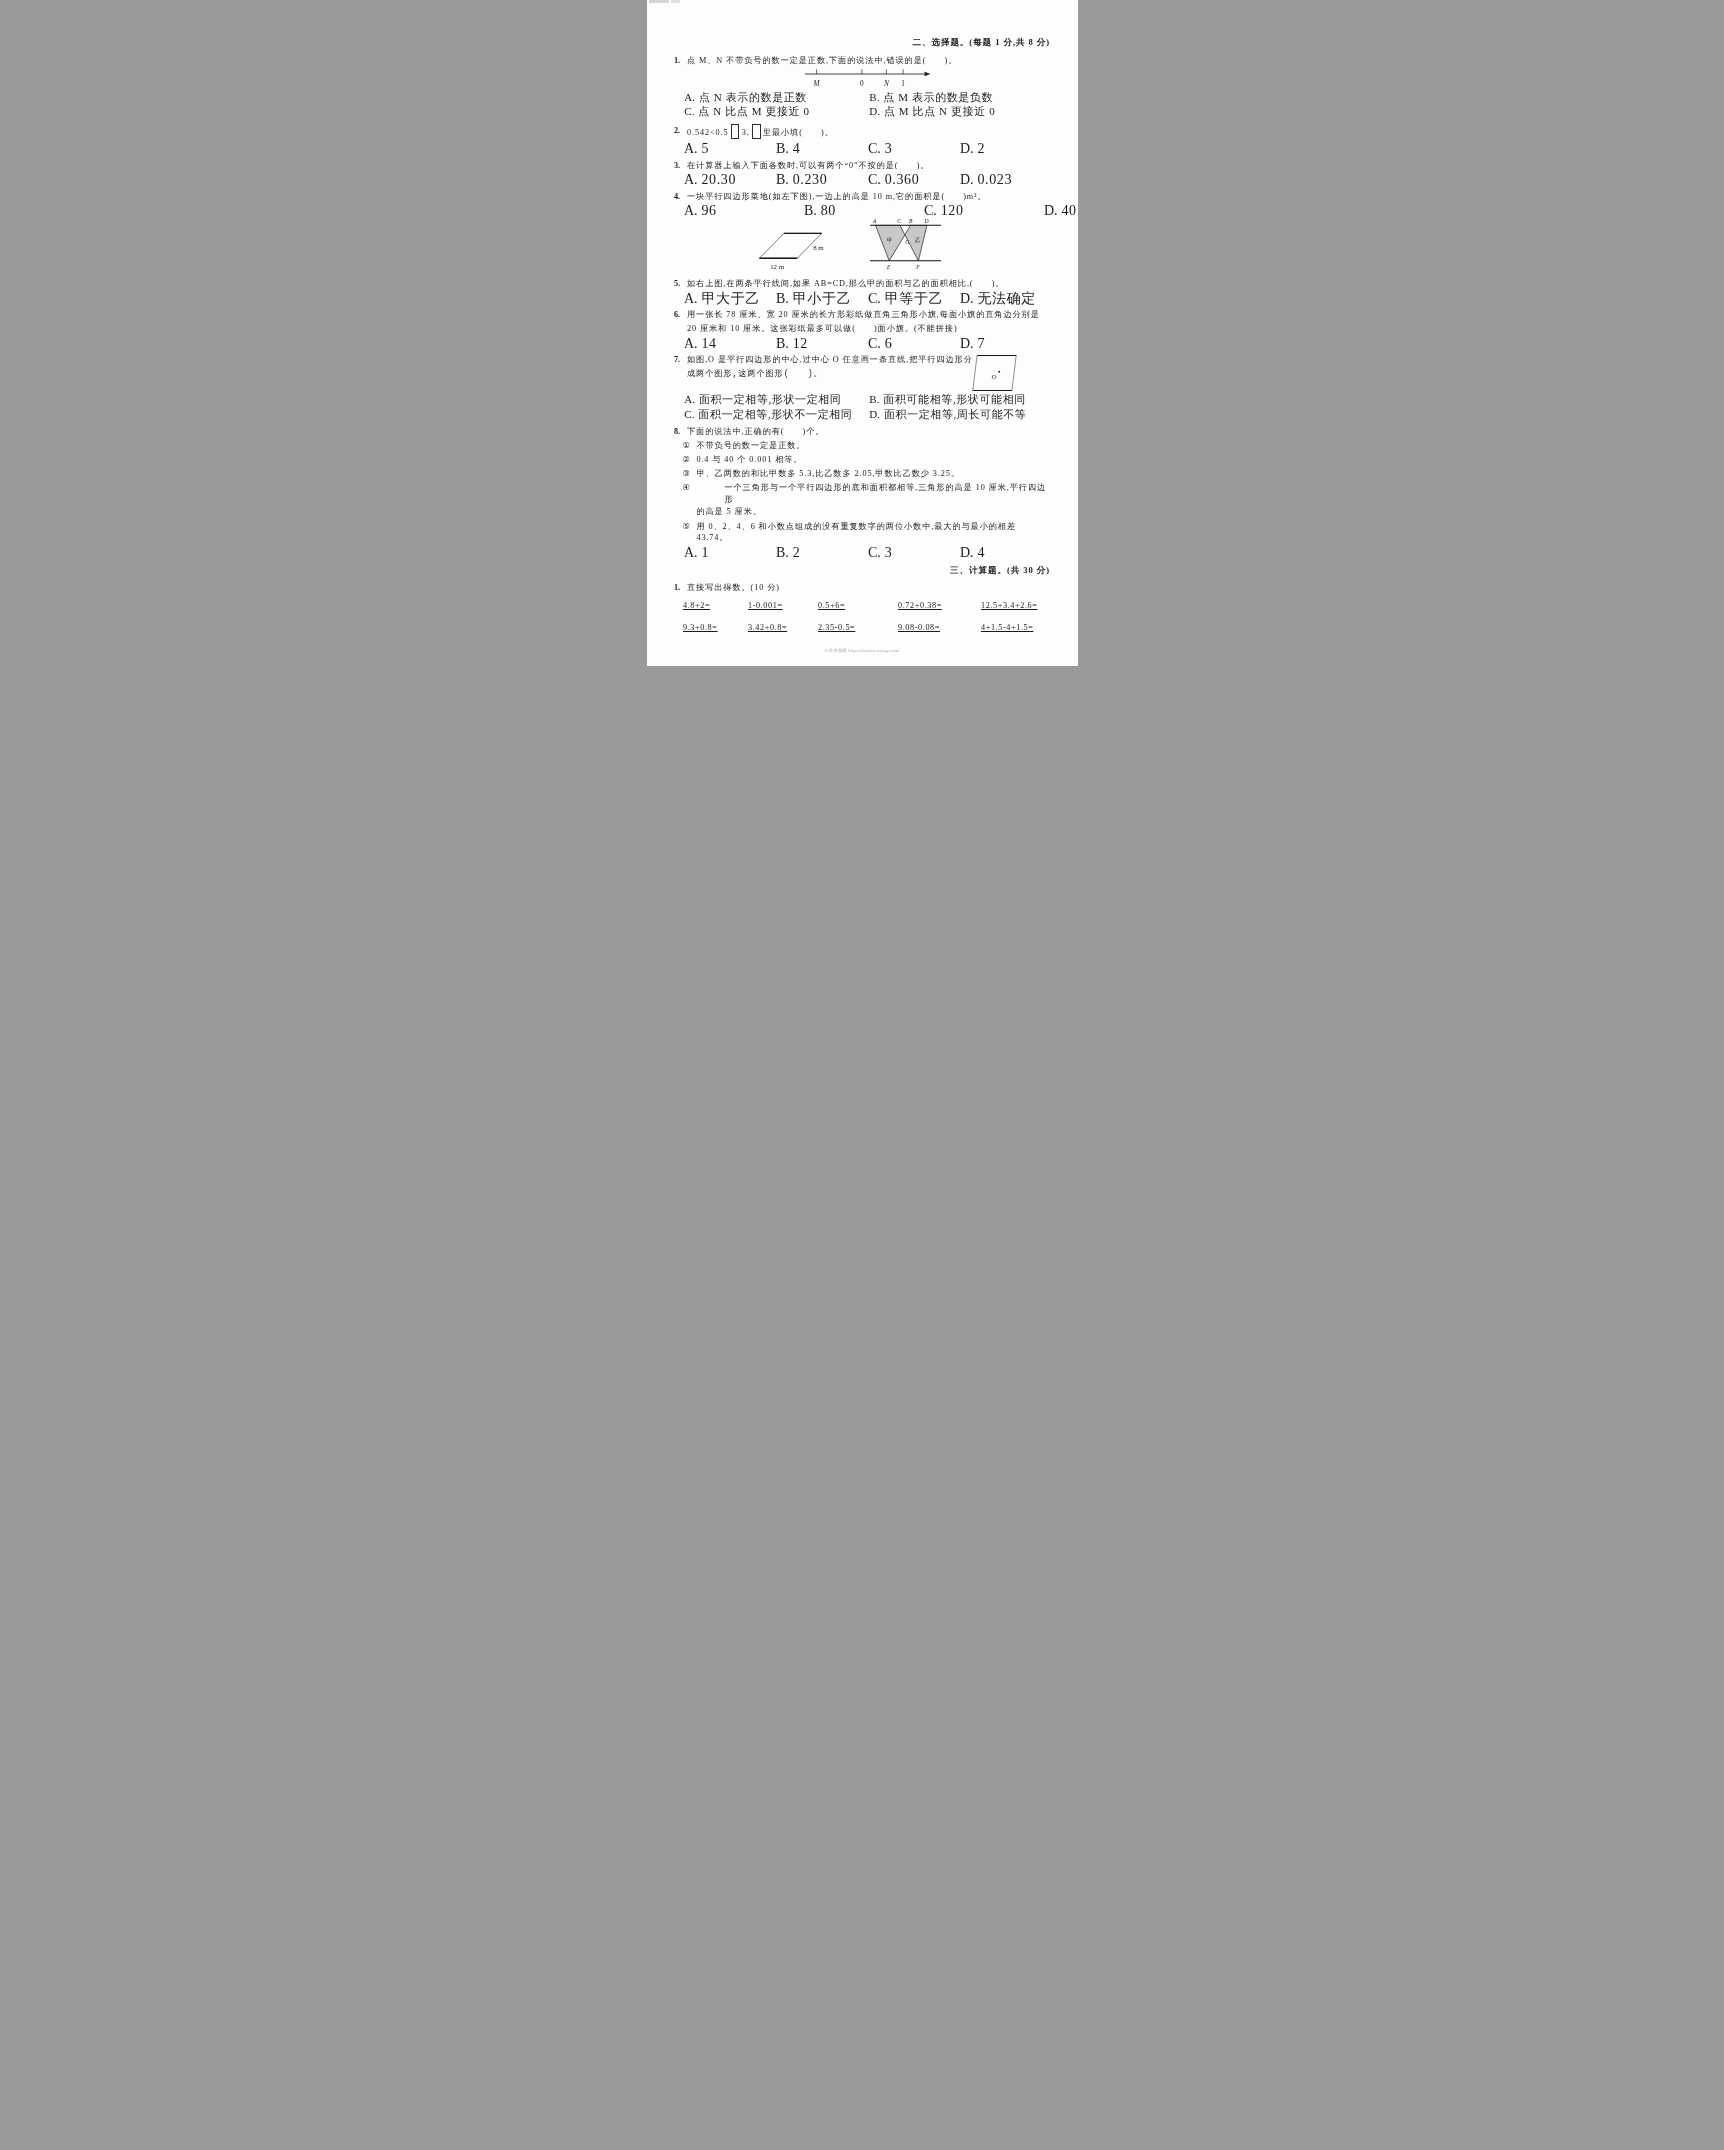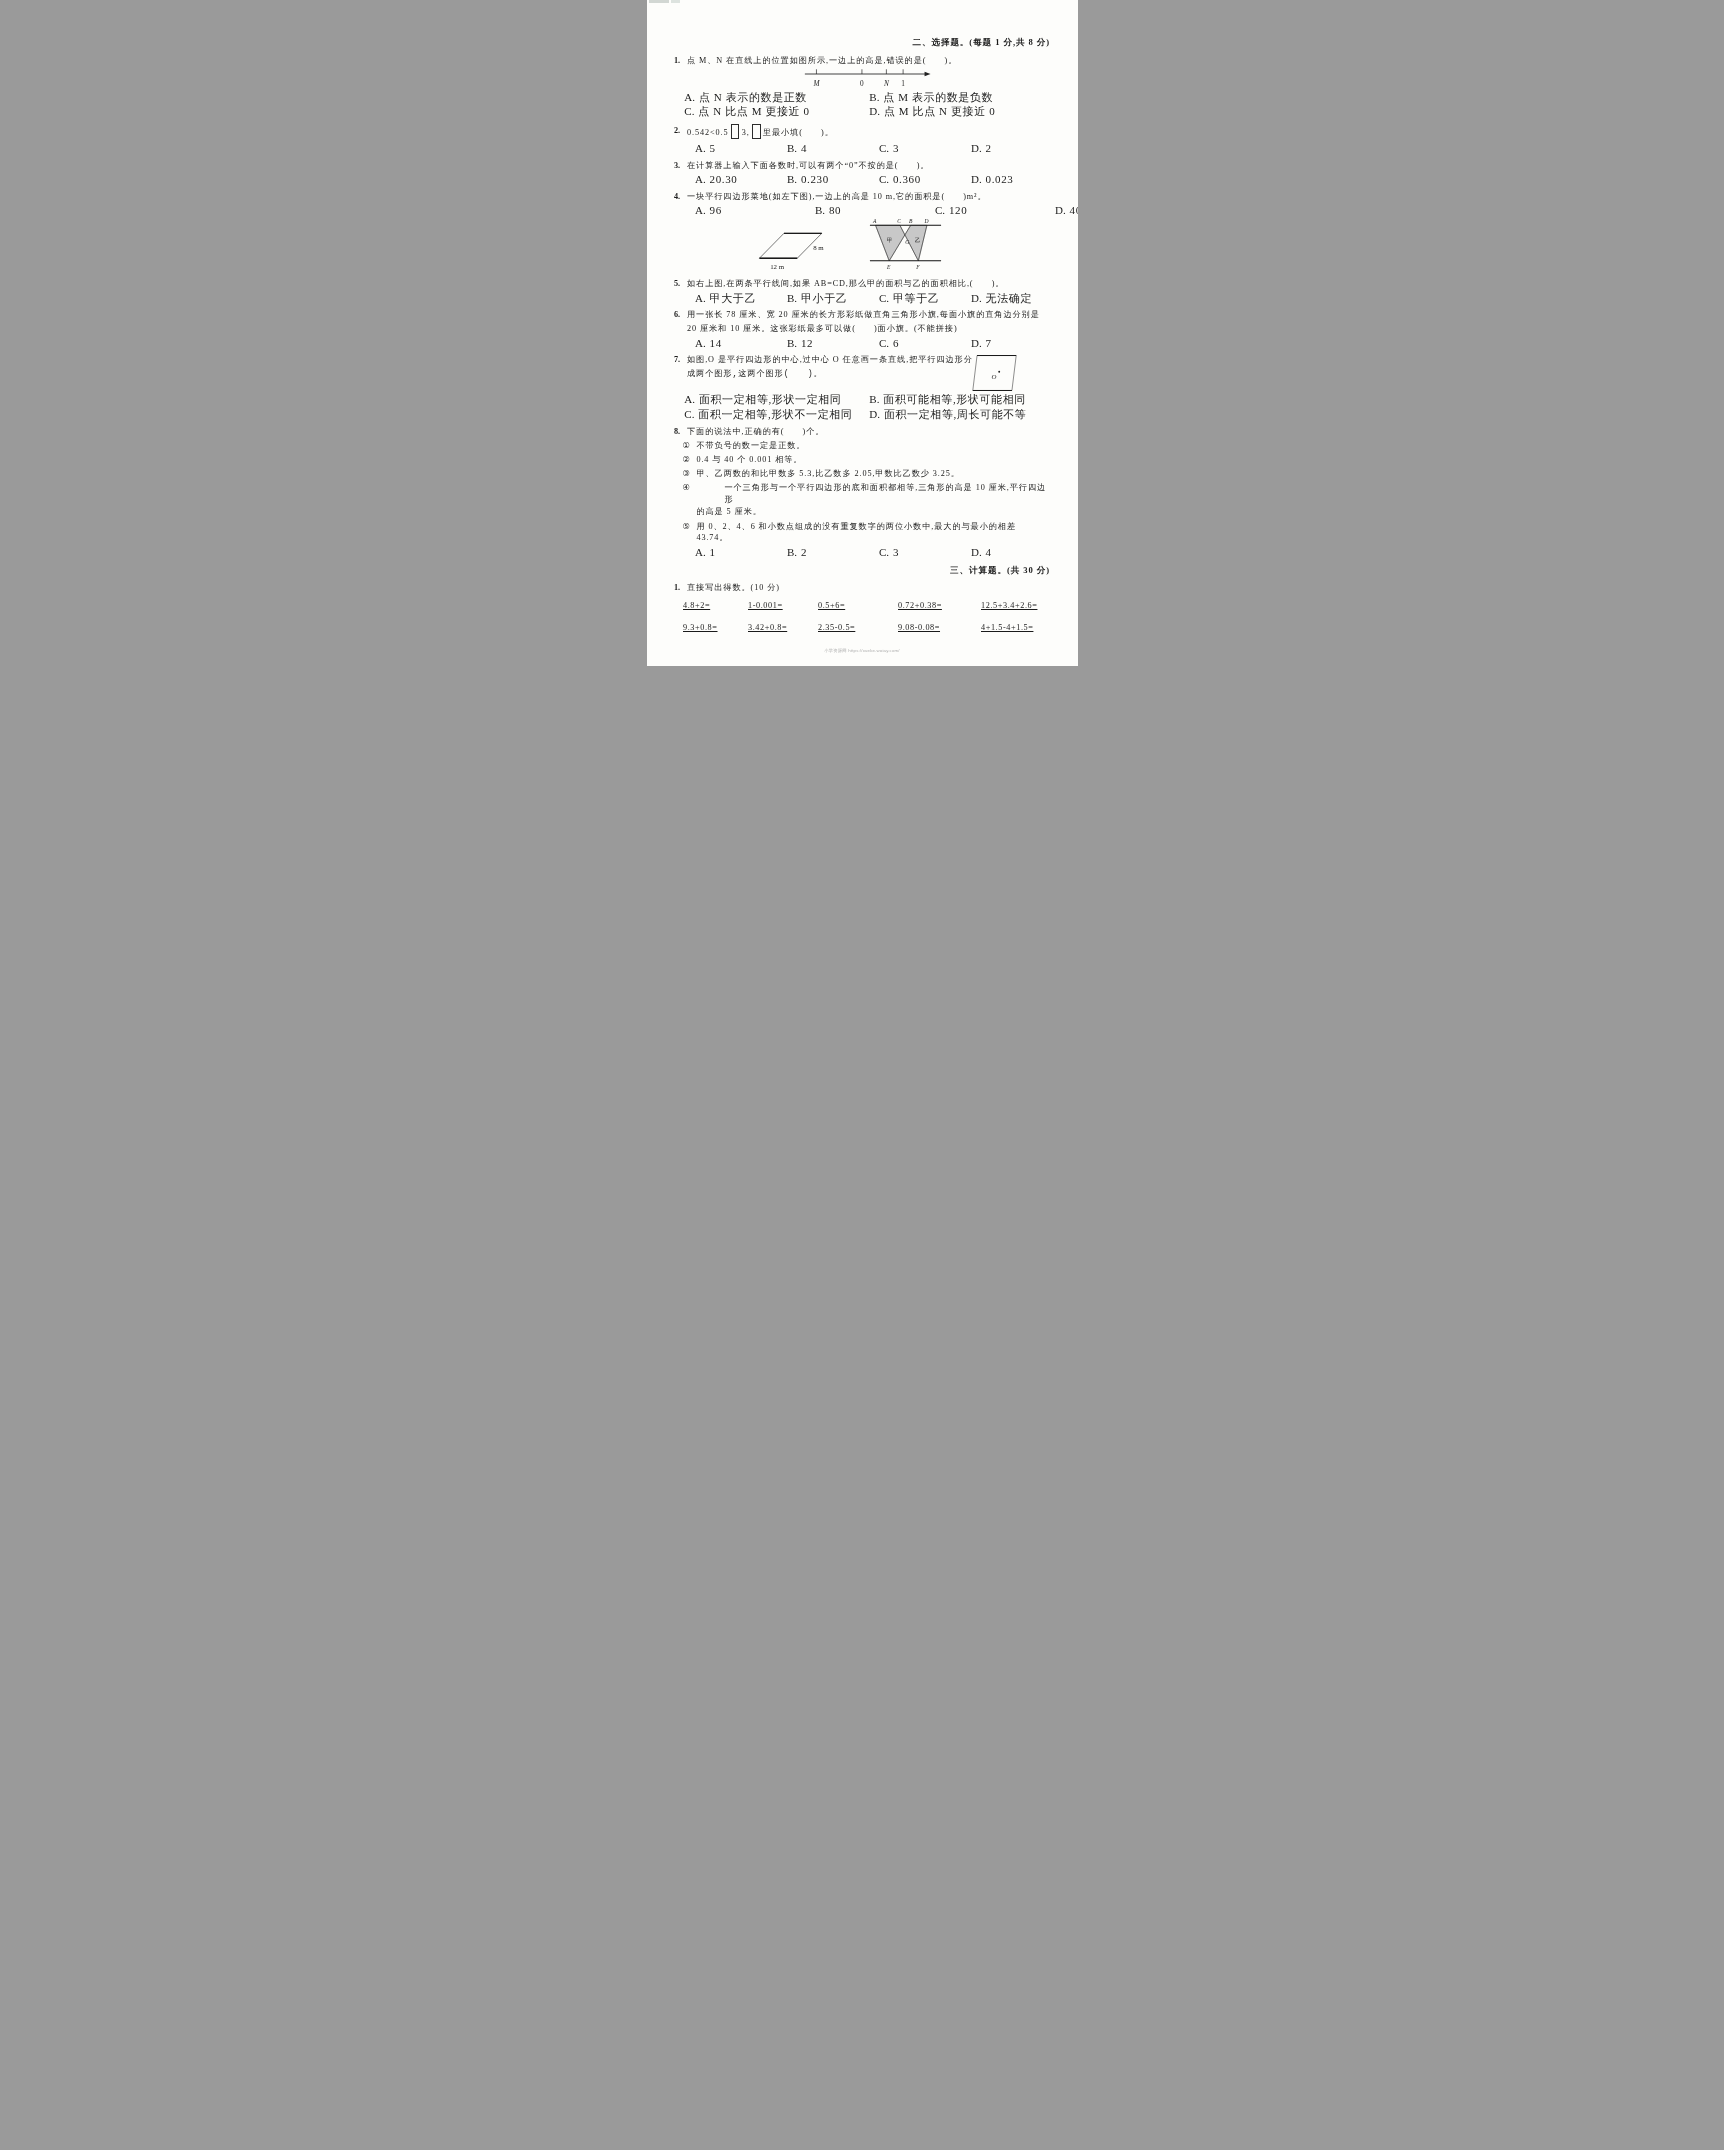--- a/index.html
+++ b/index.html
@@ -16,22 +16,22 @@
 
   .sec-title { font-size:8.6px; font-weight:bold; letter-spacing:0.9px; line-height:11.6px; margin-bottom:6px;text-align:right; }
 
   .qline { display:flex; font-size:8.2px; line-height:11.6px; letter-spacing:0.9px; margin-bottom:1.7px; }
   .qline .qnum { flex:none; width:13px; font-weight:bold; letter-spacing:0; }
   .qline .qtext { white-space:nowrap; }
   .contline { margin-left:13px; }
 
   .opts2 { display:grid; grid-template-columns:185px auto; margin-left:10.3px;
            font-size:11px; line-height:11.6px; margin-bottom:4.3px; }
-  .opts4 { display:grid; grid-template-columns:92px 92px 92px auto; margin-left:21px;
-           font-size:11px; line-height:11.6px; margin-bottom:4.3px; }
+  .opts4 { display:grid; grid-template-columns:92px 92px 92px auto; margin-left:10px;
+           font-size:14px; line-height:11.6px; margin-bottom:4.3px; }
   .opt { white-space:nowrap; letter-spacing:0.6px; }
   .optletter { margin-right:3.9px; letter-spacing:0; }
 
   .tall { align-items:center; height:16.3px; margin-bottom:3.4px; }
   .bbox { display:inline-block; width:6.9px; height:13px; border:0.7px solid #2c2c2c;
           vertical-align:-3.9px; margin:0 2.2px; background:#fdfdfb; }
 
   .numline-wrap { margin:0.9px 0 2.6px 129px; }
 
   .figrow { position:relative; height:57px; margin:0.9px 0 2.6px 0; }
@@ -62,21 +62,21 @@
 <body>
 
 <div class="page">
   <div class="scan-art art1"></div>
   <div class="scan-art art2"></div>
 
   <div class="sec-title">二、选择题。(每题 1 分,共 8 分)</div>
 
   <div class="qline">
     <span class="qnum">1.</span>
-    <span class="qtext">点 M、N 在直线上的位置如图所示,一边上的高是,错误的是(　　)。</span>
+    <span class="qtext">点 M、N 不带负号的数一定是正数,下面的说法中,错误的是(　　)。</span>
   </div>
   <div class="numline-wrap">
     <svg width="129" height="20.6" viewBox="0 0 300 48">
       <line x1="4" y1="14" x2="286" y2="14" stroke="#222" stroke-width="2"></line>
       <polygon points="297,14 283,9 283,19" fill="#222"></polygon>
       <line x1="31" y1="3" x2="31" y2="14" stroke="#222" stroke-width="1.6"></line>
       <line x1="137" y1="3" x2="137" y2="14" stroke="#222" stroke-width="1.6"></line>
       <line x1="194" y1="3" x2="194" y2="14" stroke="#222" stroke-width="1.6"></line>
       <line x1="233" y1="3" x2="233" y2="14" stroke="#222" stroke-width="1.6"></line>
       <text x="31" y="42" font-size="17" font-style="italic" text-anchor="middle">M</text>

